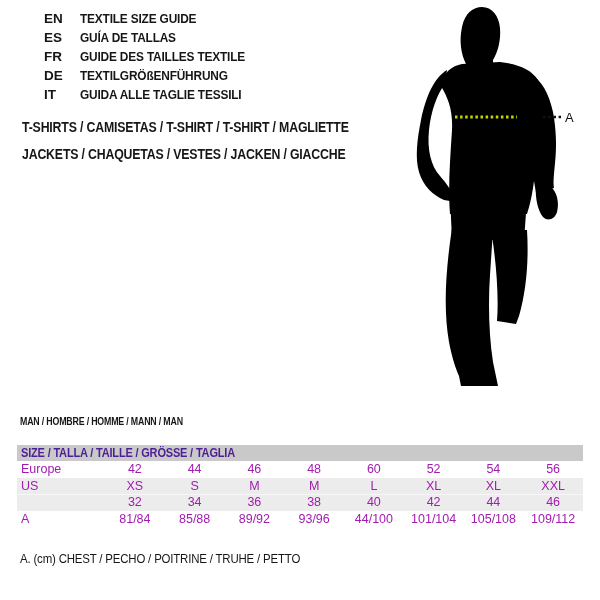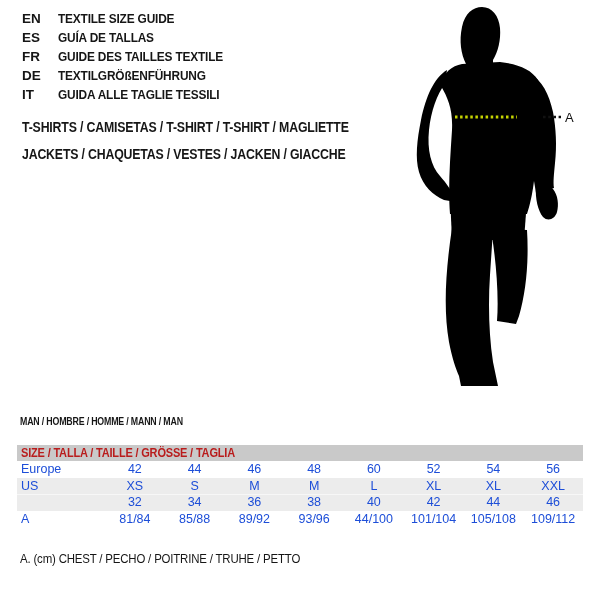--- a/index.html
+++ b/index.html
@@ -4,44 +4,44 @@
 <style>
   html,body{margin:0;padding:0;}
   body{
     width:600px;height:600px;position:relative;background:#ffffff;overflow:hidden;
     font-family:"Liberation Sans",sans-serif;color:#161616;
   }
   .cond{display:inline-block;white-space:nowrap;transform:scaleX(0.88);transform-origin:0 50%;letter-spacing:-0.2px;}
 
   
   .lang-list{position:absolute;top:9px;left:22px;}
-  .lang-row{display:flex;height:19px;line-height:19px;}
+  .lang-row{display:flex;height:19px;line-height:19px;margin-left:22px;}
   .lang-code{width:36px;font-weight:bold;font-size:13.5px;}
   .lang-label{font-weight:bold;font-size:13.5px;}
 
   
   .category{position:absolute;top:110px;left:22px;line-height:19px;}
   .category div{font-weight:bold;font-size:14px;margin-top:8px;}
 
   
   .figure{position:absolute;left:400px;top:0;width:200px;height:400px;}
 
   
   .section-title{position:absolute;top:416px;left:20px;font-weight:bold;font-size:10px;}
 
   
   .size-table{position:absolute;top:445px;left:17px;width:566px;font-size:12.5px;}
   .thead{
-    background:#c9c9c9;color:#b91c1c;font-weight:bold;font-size:12.5px;
+    background:#c9c9c9;color:#4c1d95;font-weight:bold;font-size:12.5px;
     height:16px;line-height:16px;padding-left:4px;
   }
   .trow{display:grid;grid-template-columns:88px repeat(8,1fr);height:16.5px;line-height:16.5px;}
   .trow.stripe{background:#ececec;}
   .trow.stripe-sep{border-top:1px solid #f7f7f7;height:15.5px;line-height:15.5px;}
-  .tcell{text-align:center;color:#1d4ed8;overflow:hidden;}
+  .tcell{text-align:center;color:#a21caf;overflow:hidden;}
   .tcell.rlabel{text-align:left;padding-left:4px;}
 
   
   .footnote{position:absolute;top:551px;left:20px;font-weight:normal;font-size:13px;}
 </style>
 </head>
 <body>
 
 <div class="lang-list">
   <div class="lang-row">

